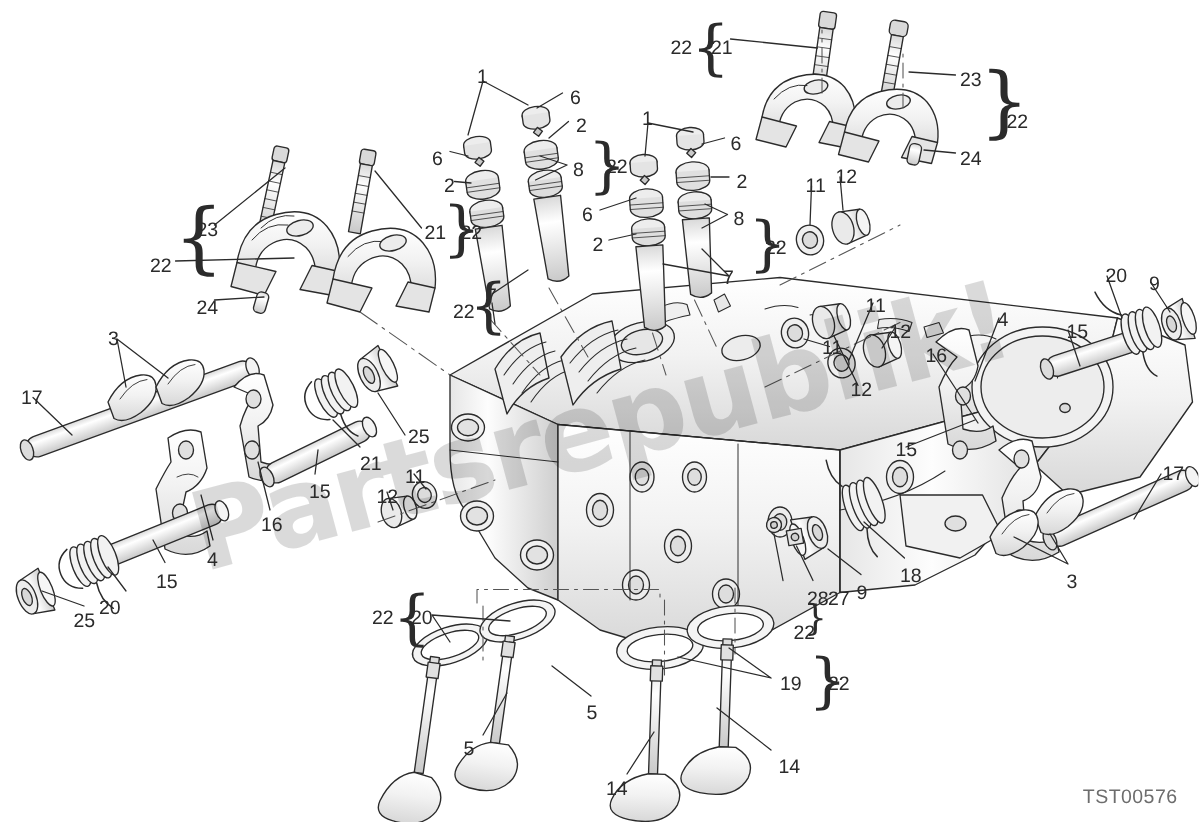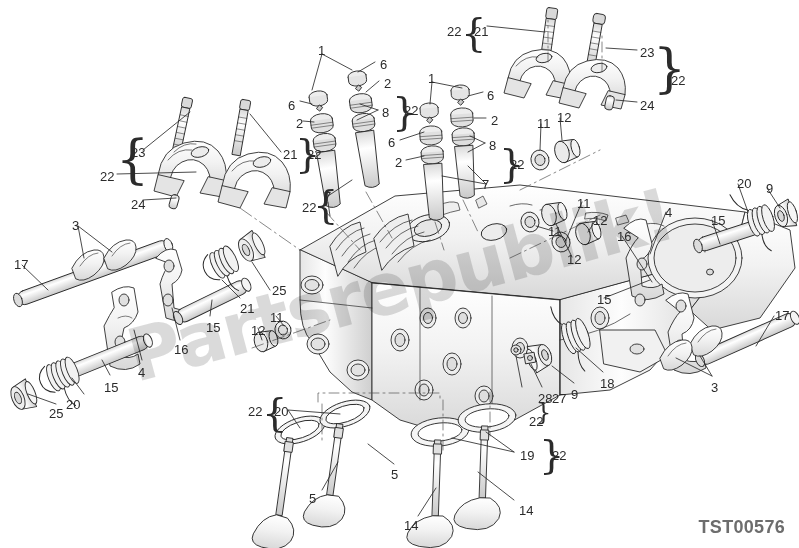--- a/index.html
+++ b/index.html
@@ -7,22 +7,22 @@
        font-family:"Liberation Sans","DejaVu Sans",sans-serif;}
   #stage{position:relative;width:799px;height:548px;background:#ffffff;}
   #artwork{position:absolute;inset:0;}
   .lbl{position:absolute;font-size:13px;color:#2b2b2b;line-height:1;
        white-space:nowrap;-webkit-user-select:none;user-select:none;}
   .brace{position:absolute;font-size:30px;color:#2b2b2b;line-height:1;
          font-family:"DejaVu Serif",serif;font-weight:300;}
   .brace.sm{font-size:24px;}
   .brace.lg{font-size:40px;}
   .brace.xl{font-size:52px;}
-  #partno{position:absolute;right:14px;bottom:10px;font-size:18px;
-          color:#6d6d6d;letter-spacing:.3px;font-weight:bold;}
+  #partno{position:absolute;right:14px;bottom:10px;font-size:13px;
+          color:#6d6d6d;letter-spacing:.3px;}
   #wm{position:absolute;left:50%;top:52%;
       transform:translate(-50%,-50%) rotate(-15deg);
       font-size:73px;font-weight:bold;color:#000;opacity:.14;
       font-family:"DejaVu Sans",sans-serif;white-space:nowrap;
       pointer-events:none;letter-spacing:-2px;}
 </style>
 </head>
 <body>
 
 <div id="stage">

